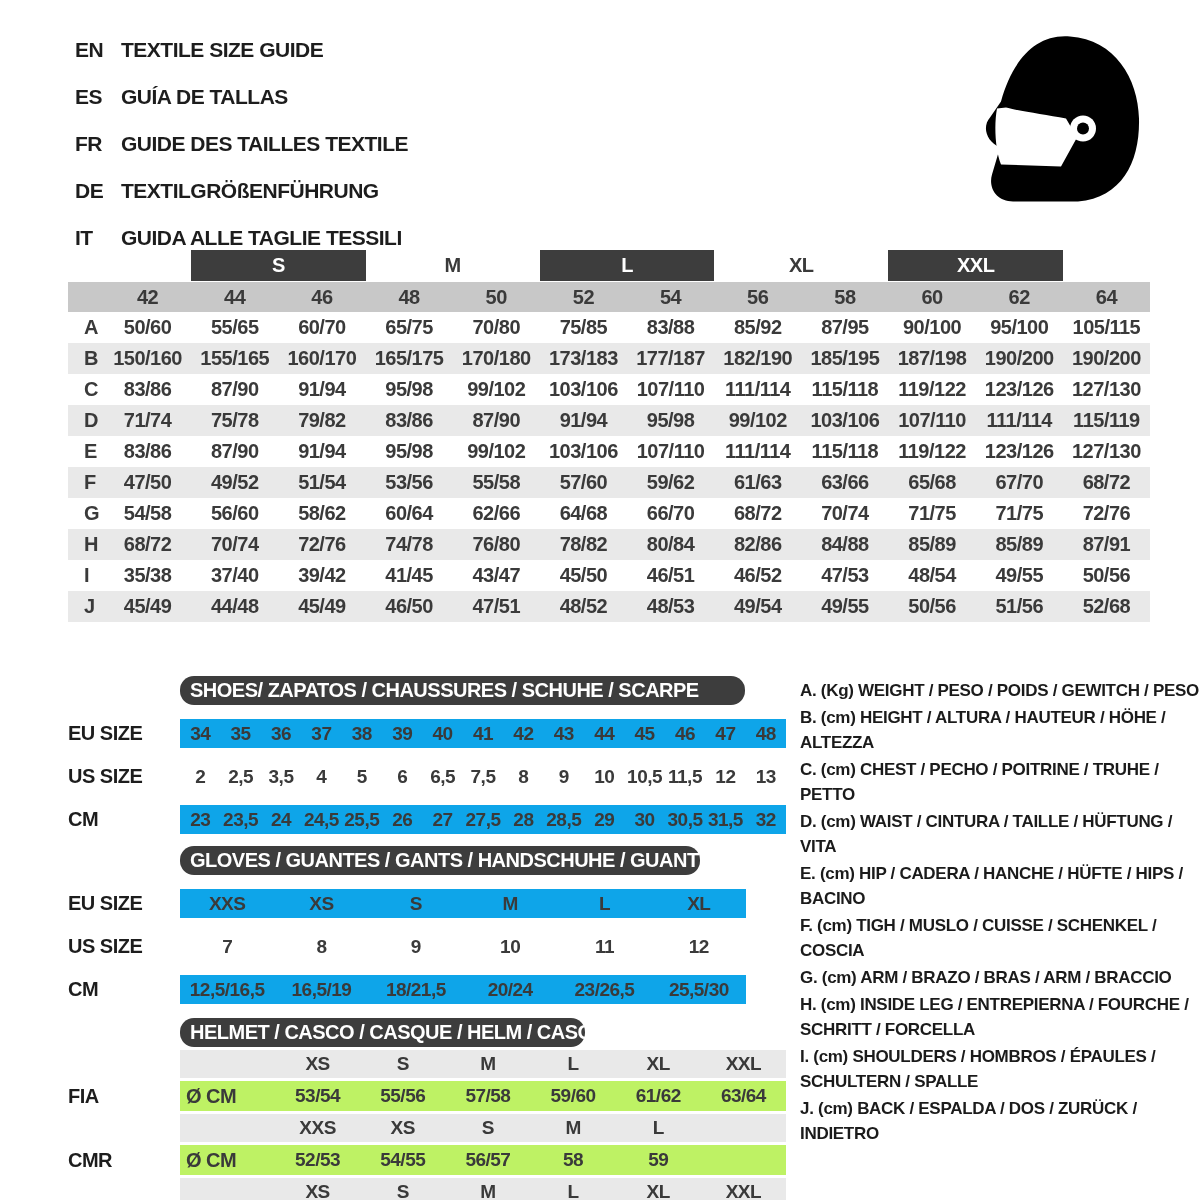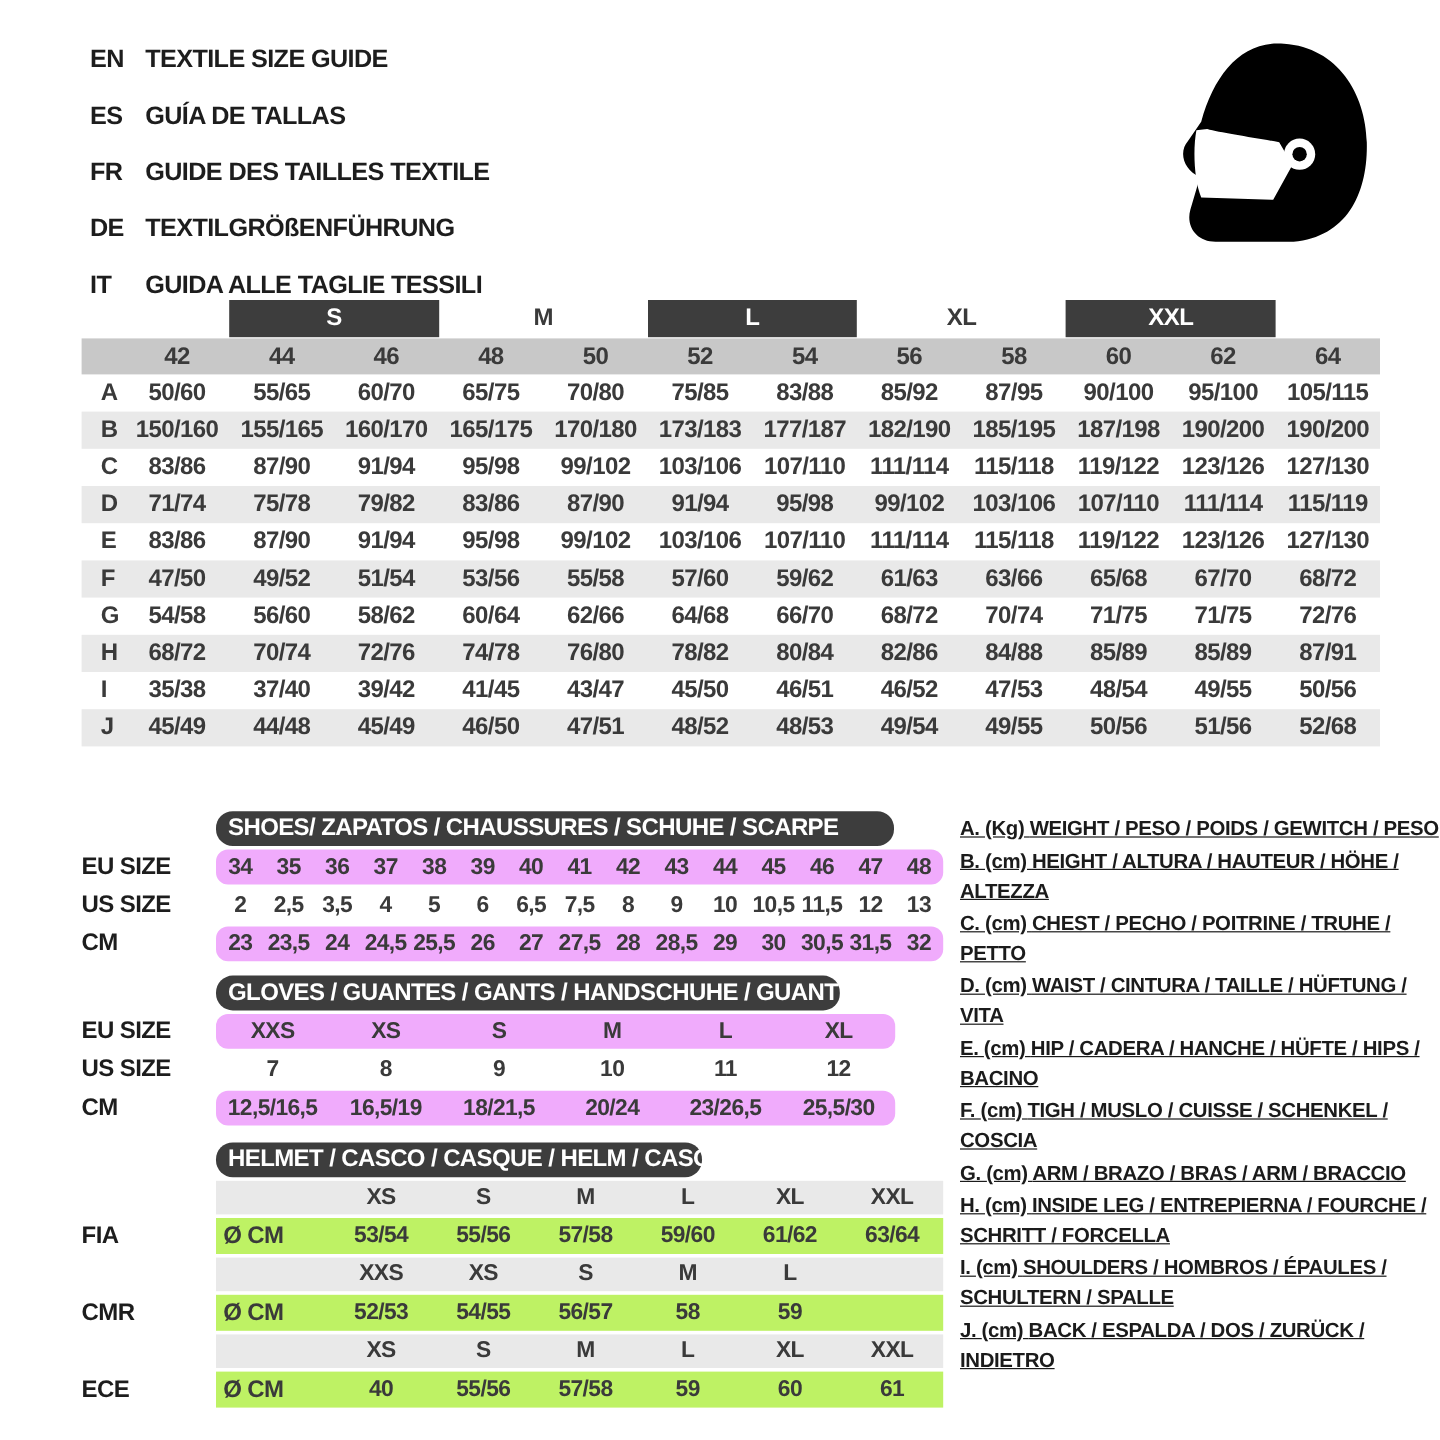--- a/index.html
+++ b/index.html
@@ -25,39 +25,39 @@
   .data-row.shaded{background:#e9e9e9;}
   .cell{display:flex;align-items:center;justify-content:center;font-size:20px;white-space:nowrap;}
   .cell.letter{justify-content:flex-start;padding-left:16px;}
 
   
   .tables-col{position:absolute;left:68px;top:676px;width:720px;}
   .sect-title{margin-left:112px;background:#3d3d3d;color:#fff;height:29px;line-height:29px;padding-left:10px;font-size:20px;white-space:nowrap;box-sizing:border-box;border-radius:14px;}
   .shoes-title{width:565px;}
   .gloves-title{width:520px;}
   .helmet-title{width:405px;}
-  .srow{display:flex;align-items:center;margin-top:3px;}
+  .srow{display:flex;align-items:center;margin-top:14px;}
   .srow-label{width:112px;font-size:20px;color:#1d1d1d;white-space:nowrap;}
   .srow-vals{display:grid;height:29px;align-items:center;}
   .srow-vals.w15{width:606px;}
   .srow-vals.w6{width:566px;}
-  .srow-vals.shaded{background:#f0abfc;border-radius:10px;}
+  .srow-vals.shaded{background:#0ea5e9;}
   .srow-vals .cell{font-size:19px;}
   .hstrip{display:flex;align-items:center;margin-top:3px;}
   .hstrip .srow-vals{width:606px;background:#e9e9e9;height:28px;}
   .hgrid{grid-template-columns:95px repeat(6,1fr);}
   .hdata{display:flex;align-items:center;margin-top:3px;}
   .hdata .srow-vals{width:606px;height:30px;background:#bef264;}
   .unit-cell{display:flex;align-items:center;justify-content:flex-start;padding-left:6px;font-size:20px;white-space:nowrap;}
   .mt12{margin-top:12px;}
   .mt14{margin-top:14px;}
 
   
   .legend{position:absolute;left:800px;top:678px;width:400px;font-size:17px;line-height:25px;color:#1b1b1b;letter-spacing:-0.3px;}
-  .legend .item{margin-bottom:2px;text-decoration:underline;}
+  .legend .item{margin-bottom:2px;}
 </style>
 </head>
 <body>
 
 <div class="page">
 
   <div class="langs">
     <span class="code">EN</span>
     <span class="ltitle">TEXTILE SIZE GUIDE</span>
     <span class="code">ES</span>

